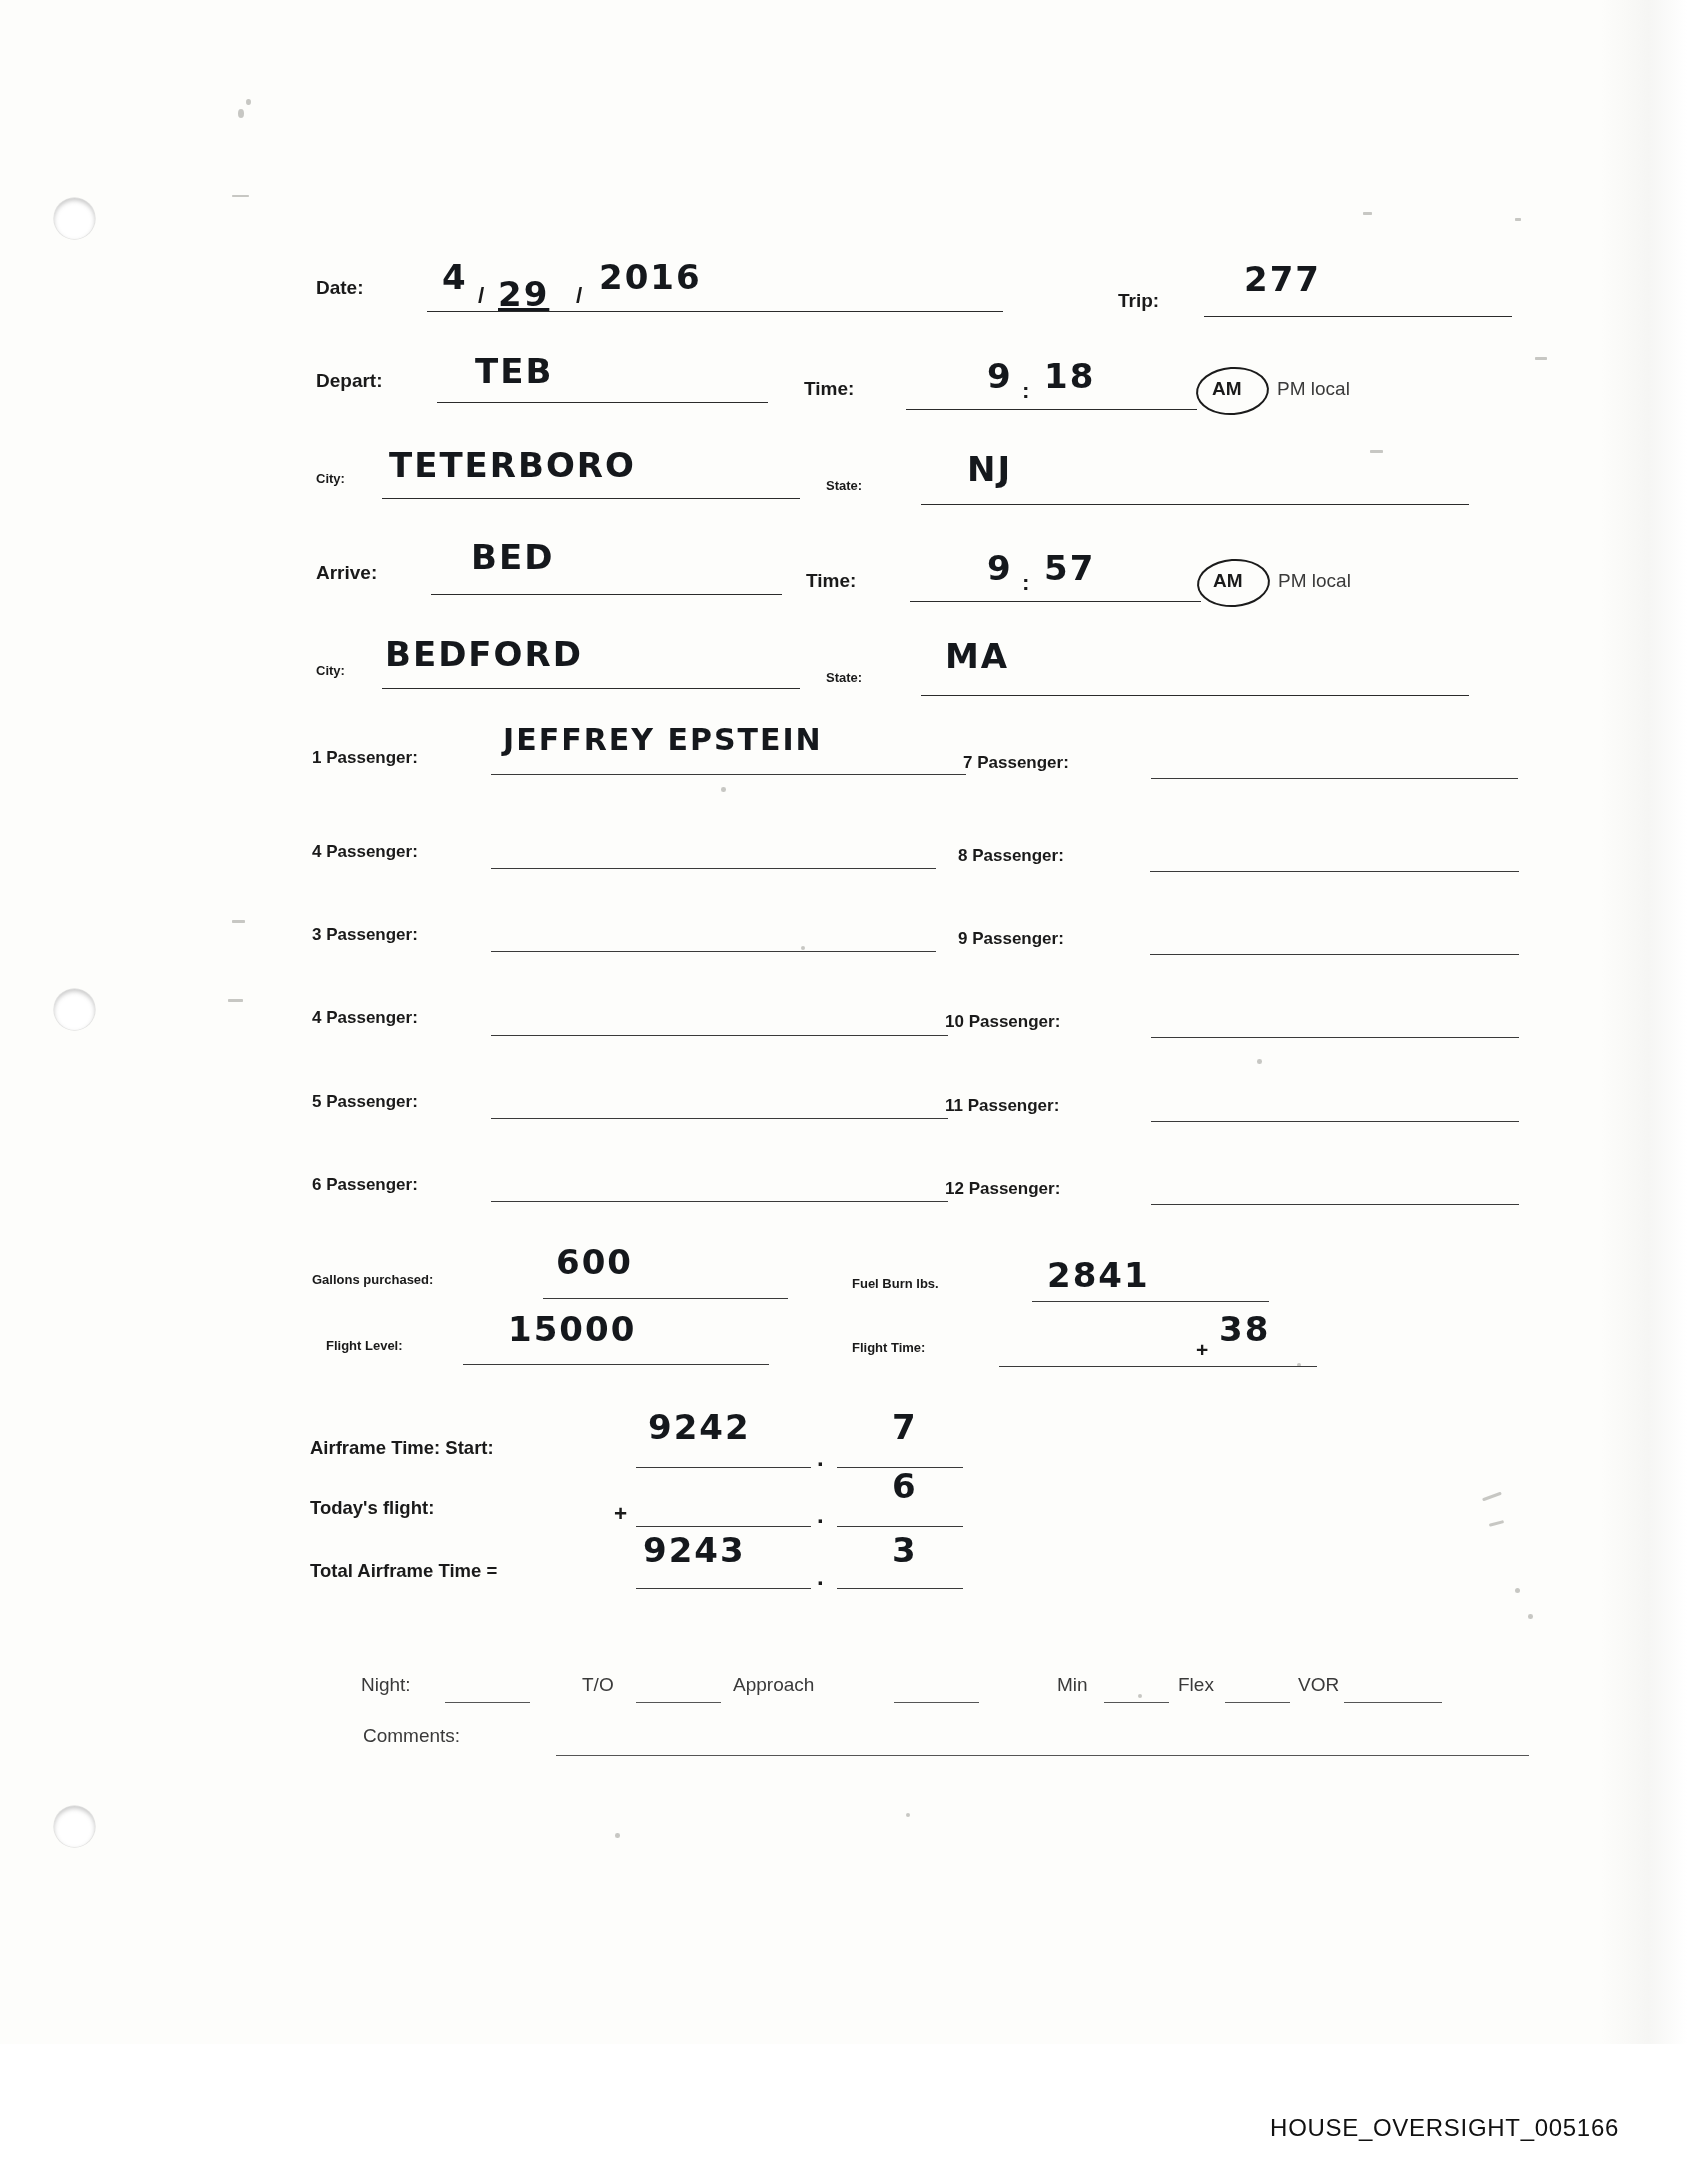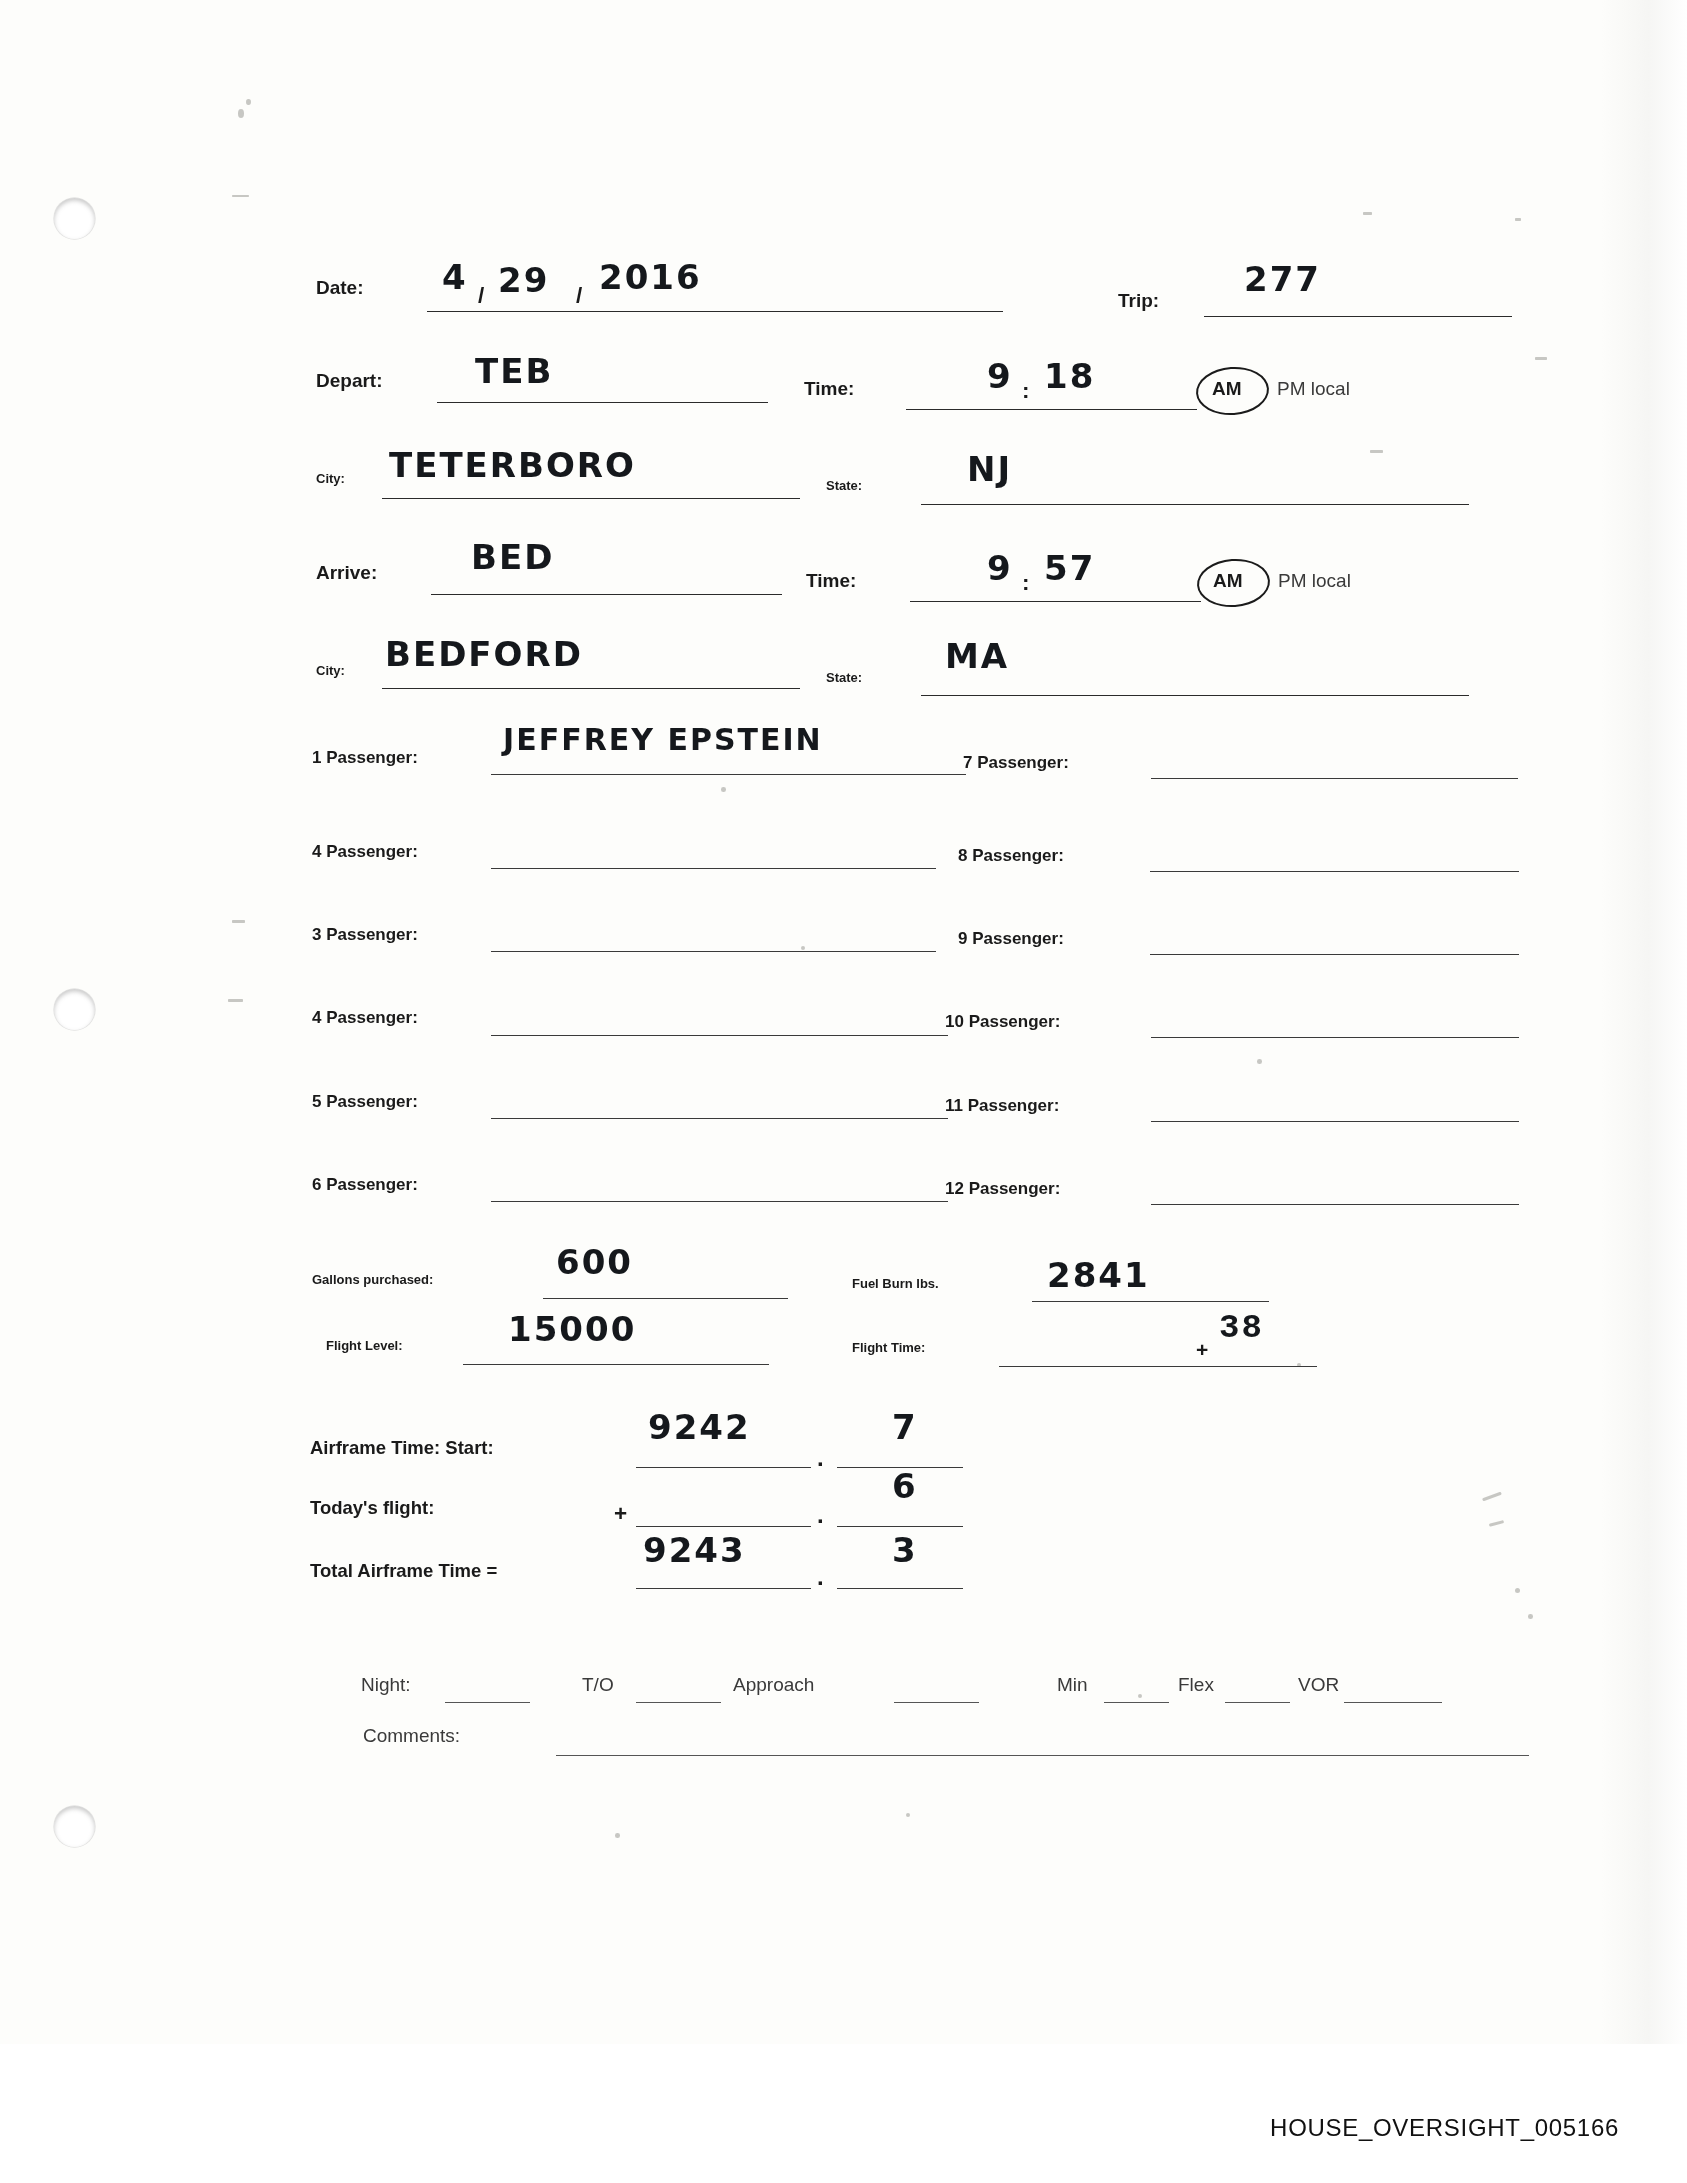--- a/index.html
+++ b/index.html
@@ -150,21 +150,21 @@
   <div class="speck" style="left:615px;top:1833px;width:4.6px;height:4.6px;"></div>
   <div class="speck" style="left:906px;top:1813px;width:4px;height:4px;"></div>
   <div class="speck" style="left:1297px;top:1363px;width:4px;height:4px;"></div>
   <div class="speck" style="left:1138px;top:1694px;width:4px;height:4px;"></div>
 
 
   <div class="printed lbl" style="left:316px; top:277px;">Date:</div>
   <div class="rule" style="left:427px; top:311px; width:576px;"></div>
   <div class="hand hw-lg" style="left:442px; top:257px;">4</div>
   <div class="printed" style="left:478px; top:283px; font-size:22.5px; font-weight:bold;">/</div>
-  <div class="hand hw-lg" style="left:498px; top:260px;">29</div>
+  <div class="hand hw-lg" style="left:498px; top:274px;text-decoration:underline;">29</div>
   <div class="printed" style="left:576px; top:283px; font-size:22.5px; font-weight:bold;">/</div>
   <div class="hand hw-lg" style="left:599px; top:257px;">2016</div>
 
   <div class="printed lbl" style="left:1118px; top:290px;">Trip:</div>
   <div class="rule" style="left:1204px; top:316px; width:308px;"></div>
   <div class="hand hw-lg" style="left:1244px; top:259px;">277</div>
 
   <div class="printed lbl" style="left:316px; top:370px;">Depart:</div>
   <div class="rule" style="left:437px; top:402px; width:331px;"></div>
   <div class="hand hw-lg" style="left:475px; top:351px;">TEB</div>
@@ -265,21 +265,21 @@
   <div class="rule thin" style="left:1032px; top:1301px; width:237px;"></div>
   <div class="hand hw-lg" style="left:1047px; top:1255px;">2841</div>
 
   <div class="printed lbl-sm" style="left:326px; top:1338px;">Flight Level:</div>
   <div class="rule thin" style="left:463px; top:1364px; width:306px;"></div>
   <div class="hand hw-lg" style="left:508px; top:1309px;">15000</div>
 
   <div class="printed lbl-sm" style="left:852px; top:1340px;">Flight Time:</div>
   <div class="rule thin" style="left:999px; top:1366px; width:318px;"></div>
   <div class="printed" style="left:1196px; top:1338px; font-size:21px; font-weight:bold;">+</div>
-  <div class="hand hw-lg" style="left:1219px; top:1309px;font-family:Liberation Mono, monospace;">38</div>
+  <div class="hand hw-lg" style="left:1219px; top:1309px;">38</div>
 
   <div class="printed lbl-thin" style="left:310px; top:1437px;">Airframe Time: Start:</div>
   <div class="rule thin" style="left:636px; top:1467px; width:175px;"></div>
   <div class="hand hw-lg" style="left:648px; top:1407px;">9242</div>
   <div class="printed" style="left:817px; top:1444px; font-size:24px; font-weight:bold;">.</div>
   <div class="rule thin" style="left:837px; top:1467px; width:126px;"></div>
   <div class="hand hw-lg" style="left:892px; top:1407px;">7</div>
 
   <div class="printed lbl-thin" style="left:310px; top:1497px;">Today's flight:</div>
   <div class="printed" style="left:614px; top:1501px; font-size:22.5px; font-weight:bold;">+</div>

